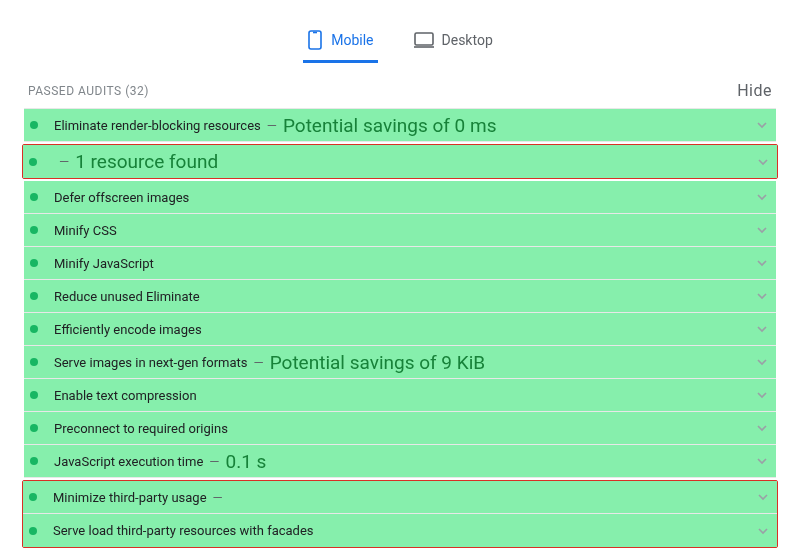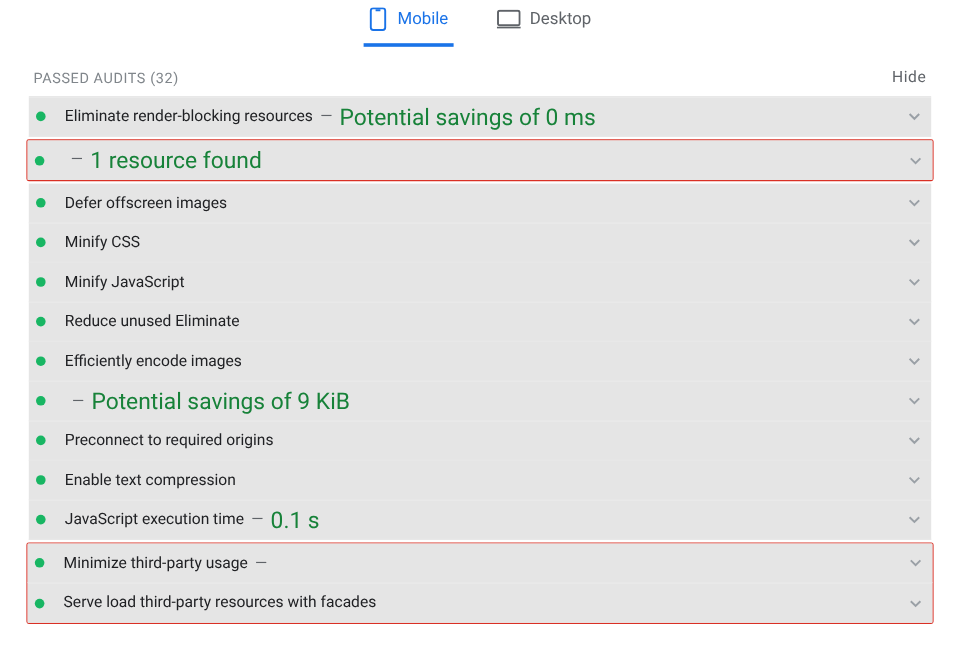--- a/index.html
+++ b/index.html
@@ -17,21 +17,21 @@
     font-family: "Roboto", Arial, sans-serif;
     font-size: 13px;
     color: var(--text-primary);
     background: #fff;
     width: 800px;
   }
   .tabbar {
     display: flex;
     justify-content: center;
     gap: 32px;
-    padding: 0 0 0 0;
+    padding: 24px 0 0 0;
   }
   .tab {
     display: inline-flex;
     align-items: center;
     gap: 8px;
     padding: 6px 4px 10px 4px;
     font-size: 14px;
     color: var(--text-secondary);
     border-bottom: 3px solid transparent;
     cursor: pointer;
@@ -52,37 +52,37 @@
     align-items: center;
     color: #80868b;
     font-size: 12px;
     letter-spacing: 0.5px;
     padding: 18px 4px 8px 4px;
     gap: 40px;
   }
   .section-header .count::before { content: " ("; }
   .section-header .count::after { content: ")"; }
   .hide {
-    font-size: 13px;
+    font-size: 16px;
     color: var(--text-secondary);
     cursor: pointer;
   }
 
   .list {
     border-top: 1px solid var(--border);
   }
 
   .row {
     display: flex;
     align-items: center;
     height: 33px;
     padding: 0 8px 0 6px;
     border-bottom: 1px solid var(--border);
     cursor: pointer;
-    background: #e5e5e5;
+    background: #86efac;
   }
   .dot {
     width: 8px;
     height: 8px;
     border-radius: 50%;
     background: var(--green-dot);
     margin-right: 16px;
     flex: 0 0 auto;
   }
   .label {
@@ -229,44 +229,45 @@
       <span class="spacer"></span>
       <span class="chev">
         <svg width="12" height="12" viewBox="0 0 12 12">
             <path d="M2 4l4 4 4-4" fill="none" stroke="#9aa0a6" stroke-width="1.6"></path>
           </svg>
       </span>
     </div>
 
     <div class="row">
       <span class="dot"></span>
+      <span class="label">Serve images in next-gen formats</span>
       <span class="dash">—</span>
       <span class="note">Potential savings of 9 KiB</span>
       <span class="spacer"></span>
       <span class="chev">
         <svg width="12" height="12" viewBox="0 0 12 12">
             <path d="M2 4l4 4 4-4" fill="none" stroke="#9aa0a6" stroke-width="1.6"></path>
           </svg>
       </span>
     </div>
 
     <div class="row">
       <span class="dot"></span>
+      <span class="label">Enable text compression</span>
+      <span class="spacer"></span>
+      <span class="chev">
+        <svg width="12" height="12" viewBox="0 0 12 12">
+            <path d="M2 4l4 4 4-4" fill="none" stroke="#9aa0a6" stroke-width="1.6"></path>
+          </svg>
+      </span>
+    </div>
+
+    <div class="row">
+      <span class="dot"></span>
       <span class="label">Preconnect to required origins</span>
-      <span class="spacer"></span>
-      <span class="chev">
-        <svg width="12" height="12" viewBox="0 0 12 12">
-            <path d="M2 4l4 4 4-4" fill="none" stroke="#9aa0a6" stroke-width="1.6"></path>
-          </svg>
-      </span>
-    </div>
-
-    <div class="row">
-      <span class="dot"></span>
-      <span class="label">Enable text compression</span>
       <span class="spacer"></span>
       <span class="chev">
         <svg width="12" height="12" viewBox="0 0 12 12">
             <path d="M2 4l4 4 4-4" fill="none" stroke="#9aa0a6" stroke-width="1.6"></path>
           </svg>
       </span>
     </div>
 
     <div class="row">
       <span class="dot"></span>

